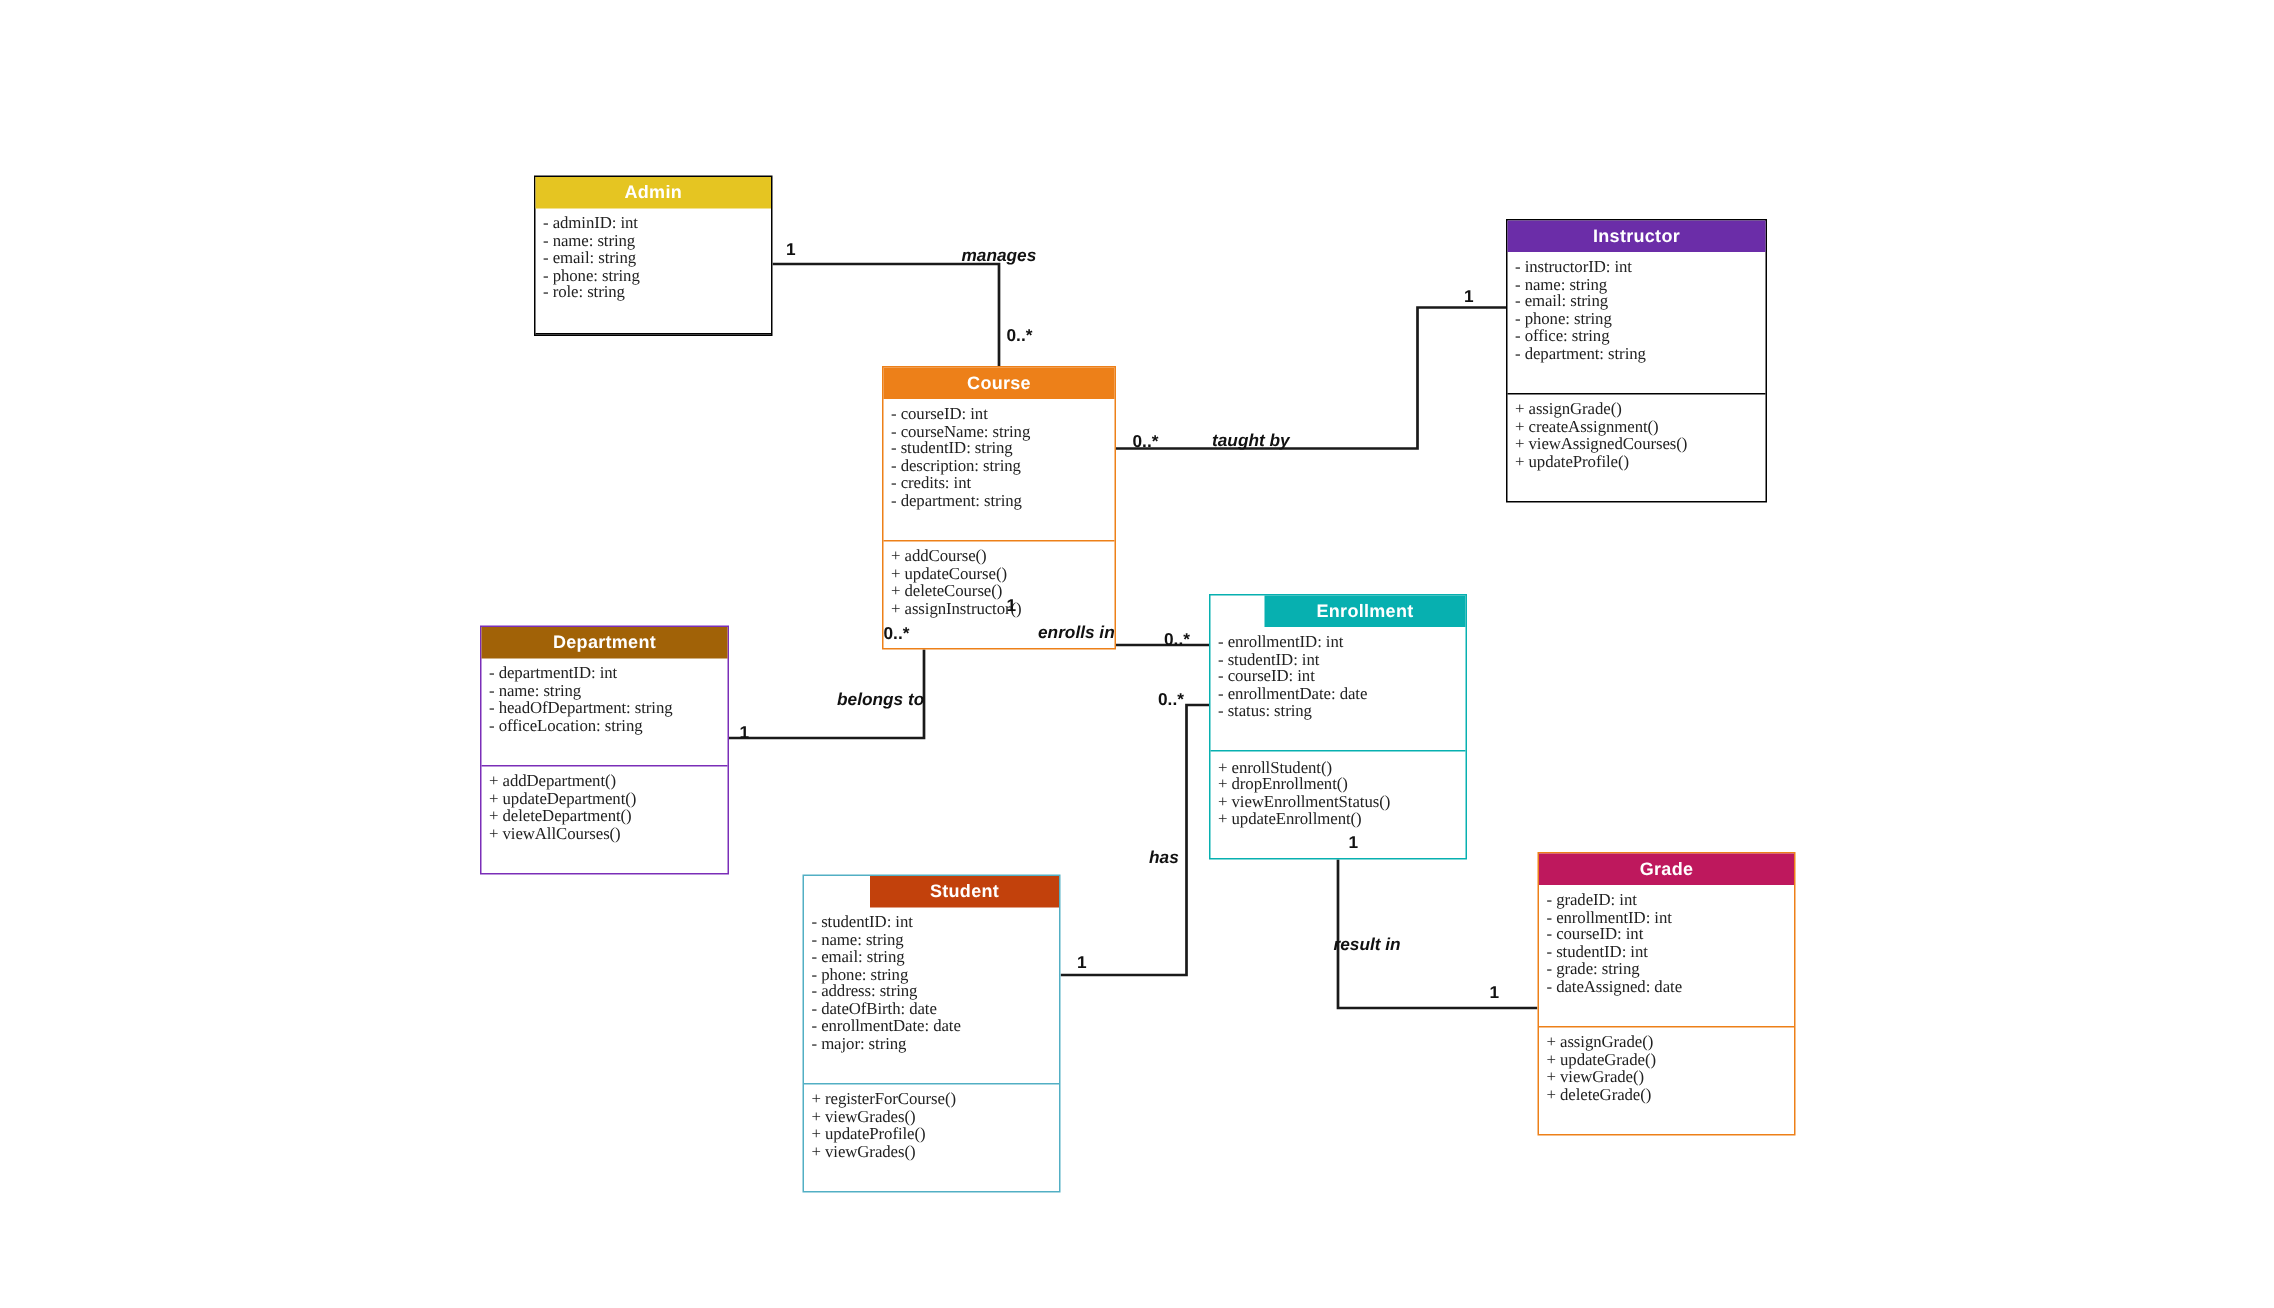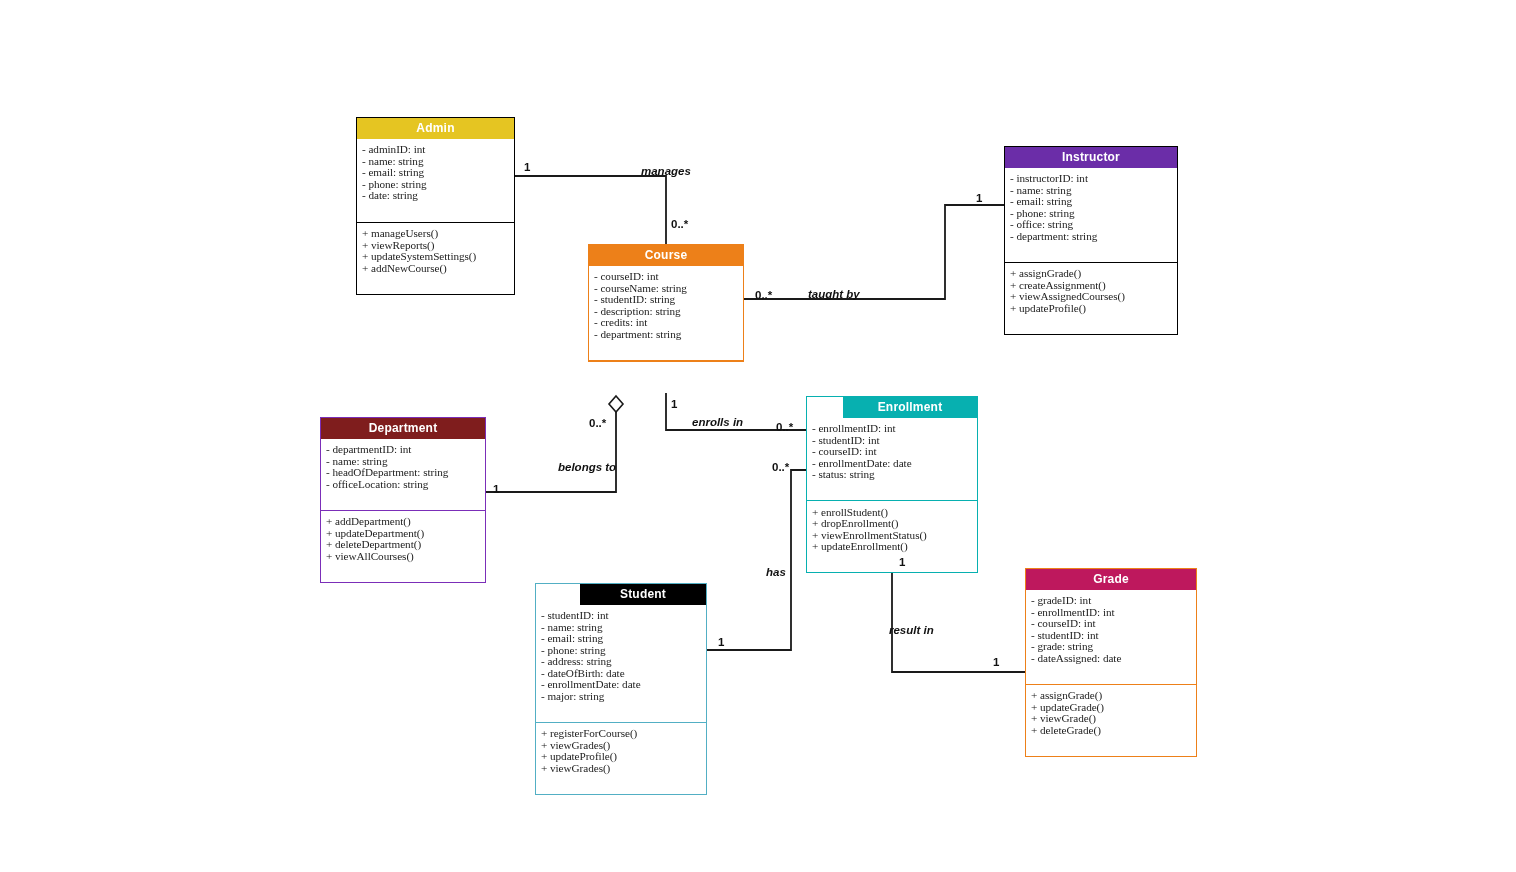--- a/index.html
+++ b/index.html
@@ -104,27 +104,21 @@
     </g>
   </svg>
 
   <div class="uml-class" id="box-admin" style="left:356px; top:117px; width:159px;">
     <div class="uml-header" style="background:#E5C522;">Admin</div>
     <div class="uml-section attrs" style="min-height:58px;">
       <div class="uml-row">- adminID: int</div>
       <div class="uml-row">- name: string</div>
       <div class="uml-row">- email: string</div>
       <div class="uml-row">- phone: string</div>
-      <div class="uml-row">- date: string</div>
-    </div>
-    <div class="uml-section methods">
-      <div class="uml-row">+ manageUsers()</div>
-      <div class="uml-row">+ viewReports()</div>
-      <div class="uml-row">+ updateSystemSettings()</div>
-      <div class="uml-row">+ addNewCourse()</div>
+      <div class="uml-row">- role: string</div>
     </div>
   </div>
 
   <div class="uml-class" id="box-instructor" style="left:1004px; top:146px; width:174px;">
     <div class="uml-header" style="background:#6B2DA8;">Instructor</div>
     <div class="uml-section attrs">
       <div class="uml-row">- instructorID: int</div>
       <div class="uml-row">- name: string</div>
       <div class="uml-row">- email: string</div>
       <div class="uml-row">- phone: string</div>
@@ -142,24 +136,30 @@
   <div class="uml-class" id="box-course" style="left:588px; top:244px; width:156px; border-color:#ED8019;">
     <div class="uml-header" style="background:#ED8019;">Course</div>
     <div class="uml-section attrs" style="border-bottom-color:#ED8019;">
       <div class="uml-row">- courseID: int</div>
       <div class="uml-row">- courseName: string</div>
       <div class="uml-row">- studentID: string</div>
       <div class="uml-row">- description: string</div>
       <div class="uml-row">- credits: int</div>
       <div class="uml-row">- department: string</div>
     </div>
+    <div class="uml-section methods">
+      <div class="uml-row">+ addCourse()</div>
+      <div class="uml-row">+ updateCourse()</div>
+      <div class="uml-row">+ deleteCourse()</div>
+      <div class="uml-row">+ assignInstructor()</div>
+    </div>
   </div>
 
   <div class="uml-class" id="box-department" style="left:320px; top:417px; width:166px; border-color:#7B2EB8;">
-    <div class="uml-header" style="background:#7f1d1d;">Department</div>
+    <div class="uml-header" style="background:#a16207;">Department</div>
     <div class="uml-section attrs" style="border-bottom-color:#7B2EB8;">
       <div class="uml-row">- departmentID: int</div>
       <div class="uml-row">- name: string</div>
       <div class="uml-row">- headOfDepartment: string</div>
       <div class="uml-row">- officeLocation: string</div>
     </div>
     <div class="uml-section methods">
       <div class="uml-row">+ addDepartment()</div>
       <div class="uml-row">+ updateDepartment()</div>
       <div class="uml-row">+ deleteDepartment()</div>
@@ -178,21 +178,21 @@
     </div>
     <div class="uml-section methods">
       <div class="uml-row">+ enrollStudent()</div>
       <div class="uml-row">+ dropEnrollment()</div>
       <div class="uml-row">+ viewEnrollmentStatus()</div>
       <div class="uml-row">+ updateEnrollment()</div>
     </div>
   </div>
 
   <div class="uml-class" id="box-student" style="left:535px; top:583px; width:172px; border-color:#52AFC4;">
-    <div class="uml-header" style="background:#000000;margin-left:44px;">Student</div>
+    <div class="uml-header" style="background:#c2410c;margin-left:44px;">Student</div>
     <div class="uml-section attrs" style="border-bottom-color:#52AFC4;">
       <div class="uml-row">- studentID: int</div>
       <div class="uml-row">- name: string</div>
       <div class="uml-row">- email: string</div>
       <div class="uml-row">- phone: string</div>
       <div class="uml-row">- address: string</div>
       <div class="uml-row">- dateOfBirth: date</div>
       <div class="uml-row">- enrollmentDate: date</div>
       <div class="uml-row">- major: string</div>
     </div>

